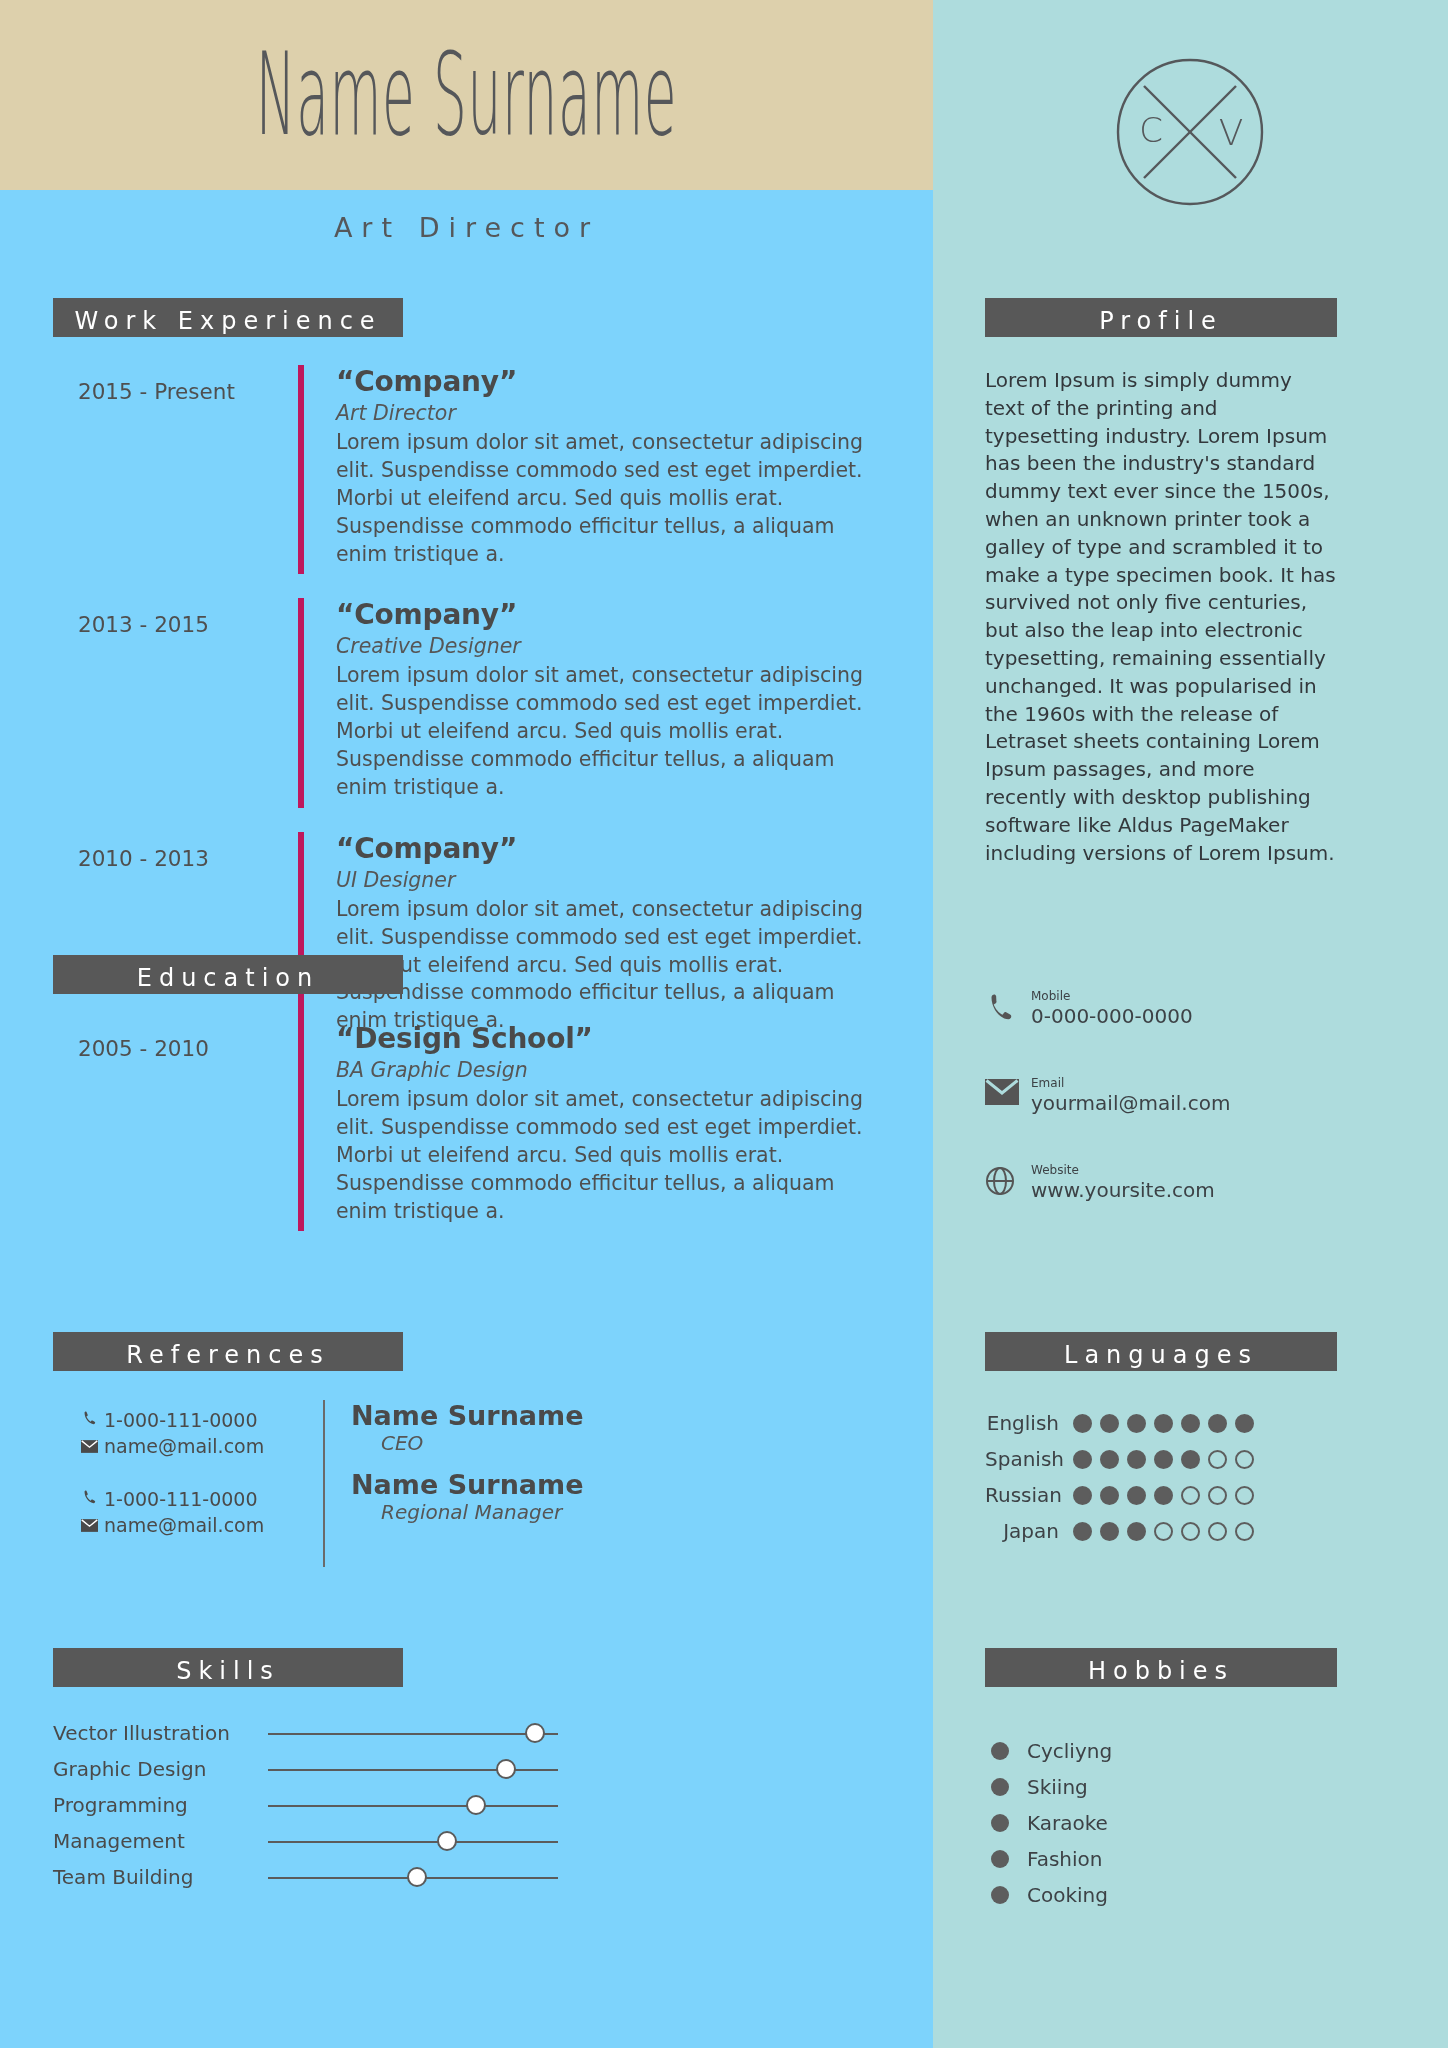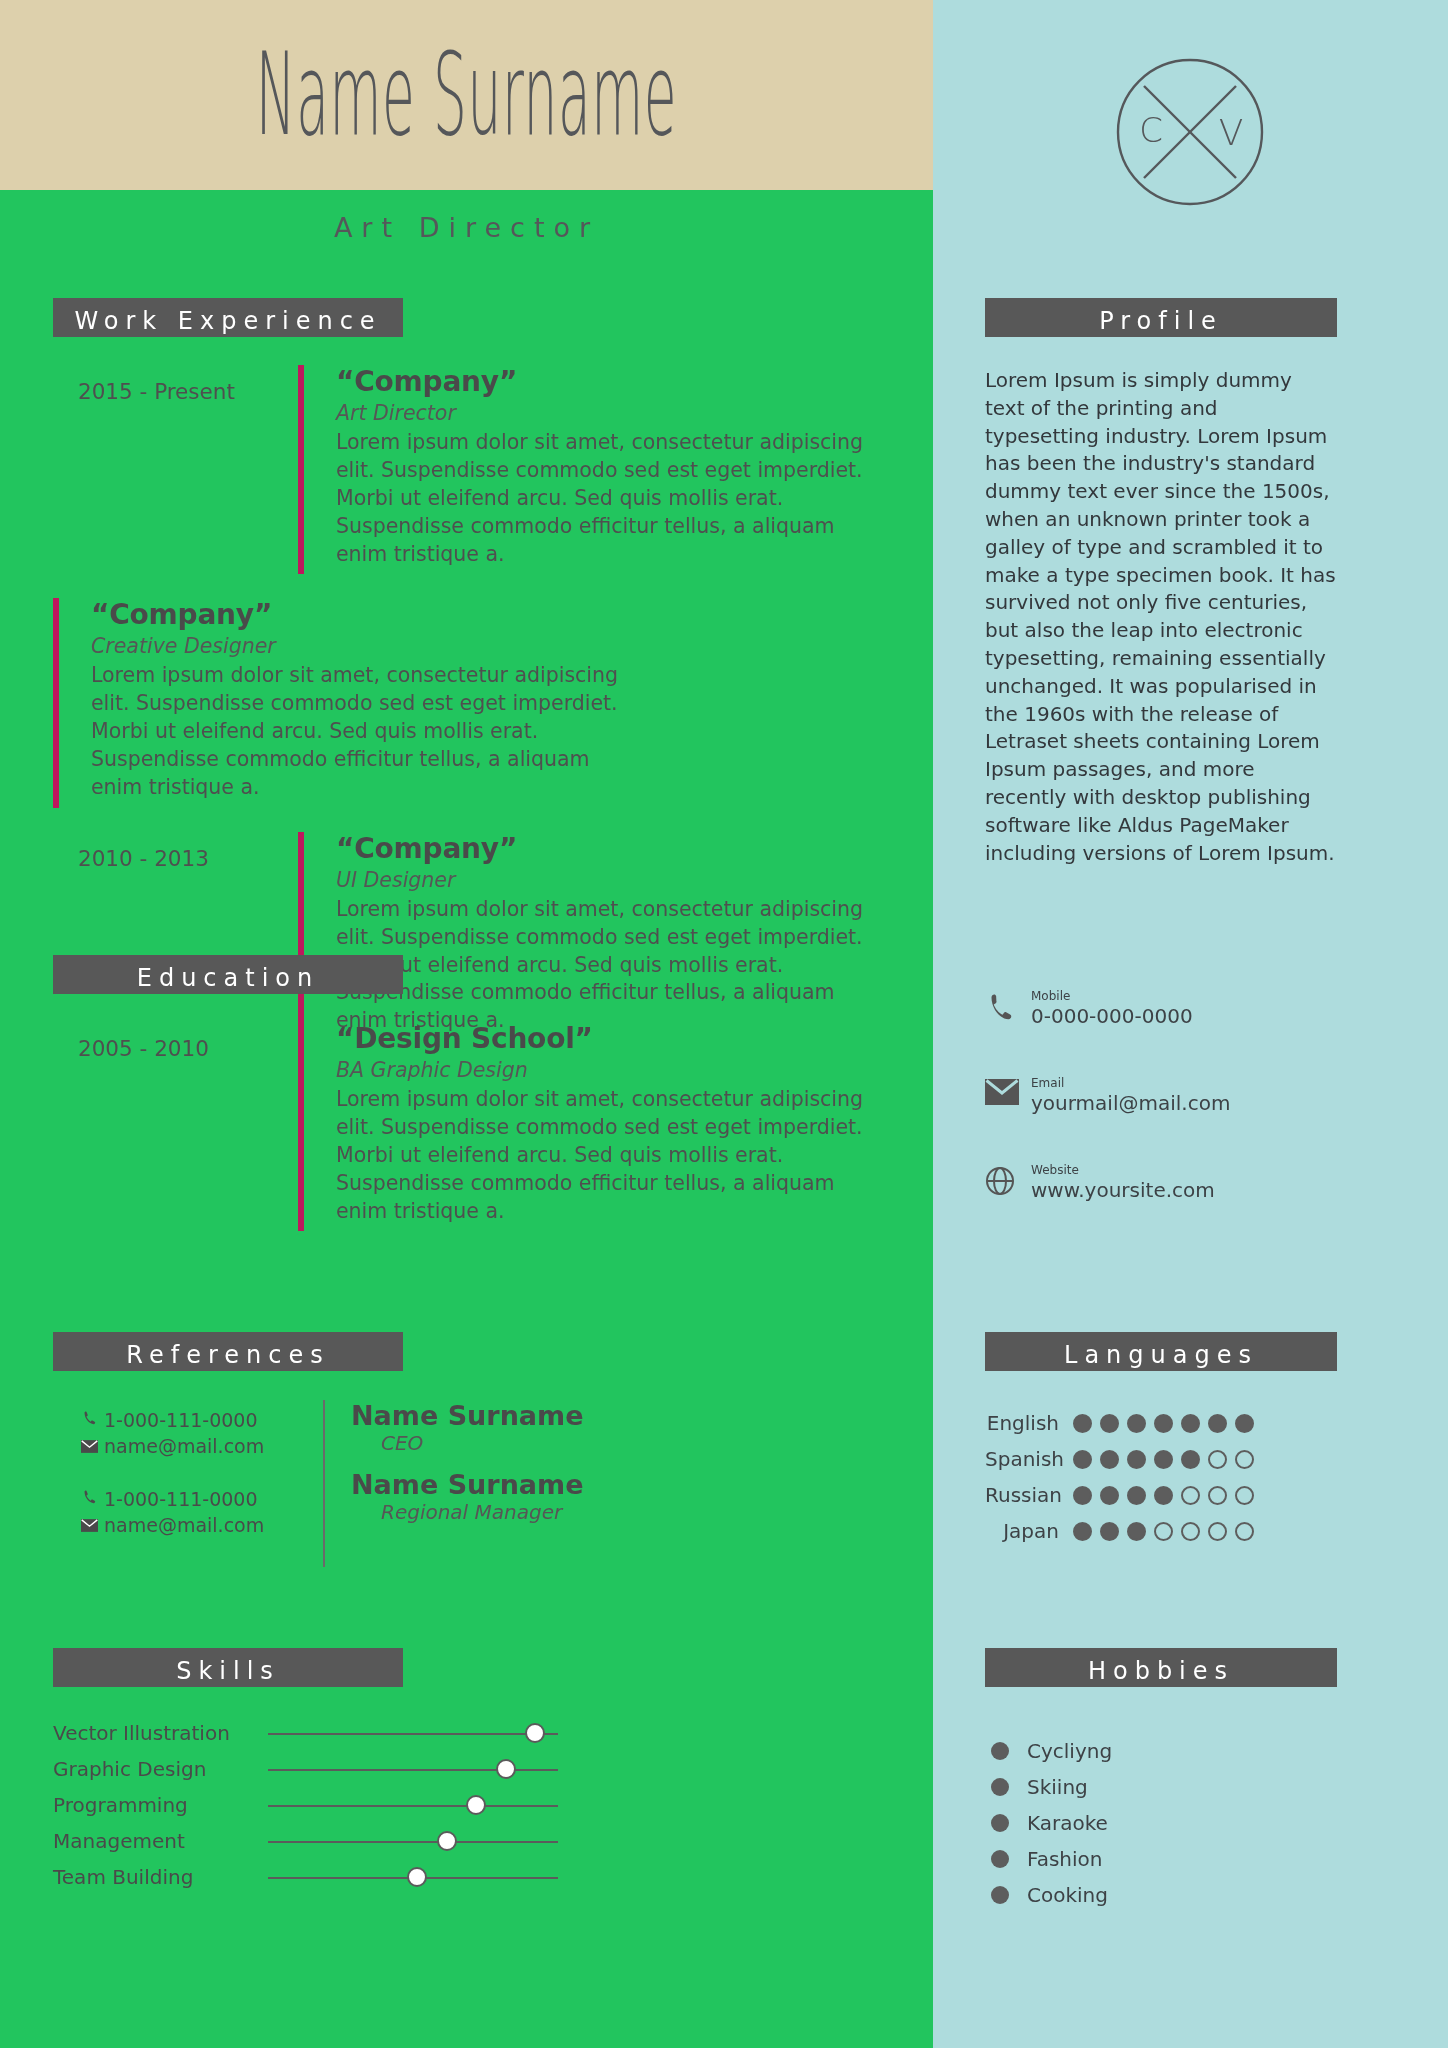--- a/index.html
+++ b/index.html
@@ -6,21 +6,21 @@
   html,body { width:1448px; height:2048px; }
   body {
     font-family:"DejaVu Sans", sans-serif;
     background:#ffffff;
     color:#4a4a4a;
     position:relative;
     overflow:hidden;
   }
 
   
-  #page { position:relative; width:1448px; height:2048px; background:#22c55e; }
+  #page { position:relative; width:1448px; height:2048px; background:#7dd3fc; }
 
   
   .sidebar {
     position:absolute; top:0; right:0;
     width:515px; height:2048px;
     background:#aedcdd;
   }
   
   .header-band {
     position:absolute; top:0; left:0;
@@ -197,20 +197,21 @@
     <div class="entries" id="work-entries">
         <div class="entry">
           <div class="entry-date">2015 - Present</div>
           <div class="entry-body">
             <div class="entry-company">“Company”</div>
             <div class="entry-role">Art Director</div>
             <div class="entry-desc">Lorem ipsum dolor sit amet, consectetur adipiscing elit. Suspendisse commodo sed est eget imperdiet. Morbi ut eleifend arcu. Sed quis mollis erat. Suspendisse commodo efficitur tellus, a aliquam enim tristique a.</div>
           </div>
         </div>
         <div class="entry">
+          <div class="entry-date">2013 - 2015</div>
           <div class="entry-body">
             <div class="entry-company">“Company”</div>
             <div class="entry-role">Creative Designer</div>
             <div class="entry-desc">Lorem ipsum dolor sit amet, consectetur adipiscing elit. Suspendisse commodo sed est eget imperdiet. Morbi ut eleifend arcu. Sed quis mollis erat. Suspendisse commodo efficitur tellus, a aliquam enim tristique a.</div>
           </div>
         </div>
         <div class="entry">
           <div class="entry-date">2010 - 2013</div>
           <div class="entry-body">
             <div class="entry-company">“Company”</div>

